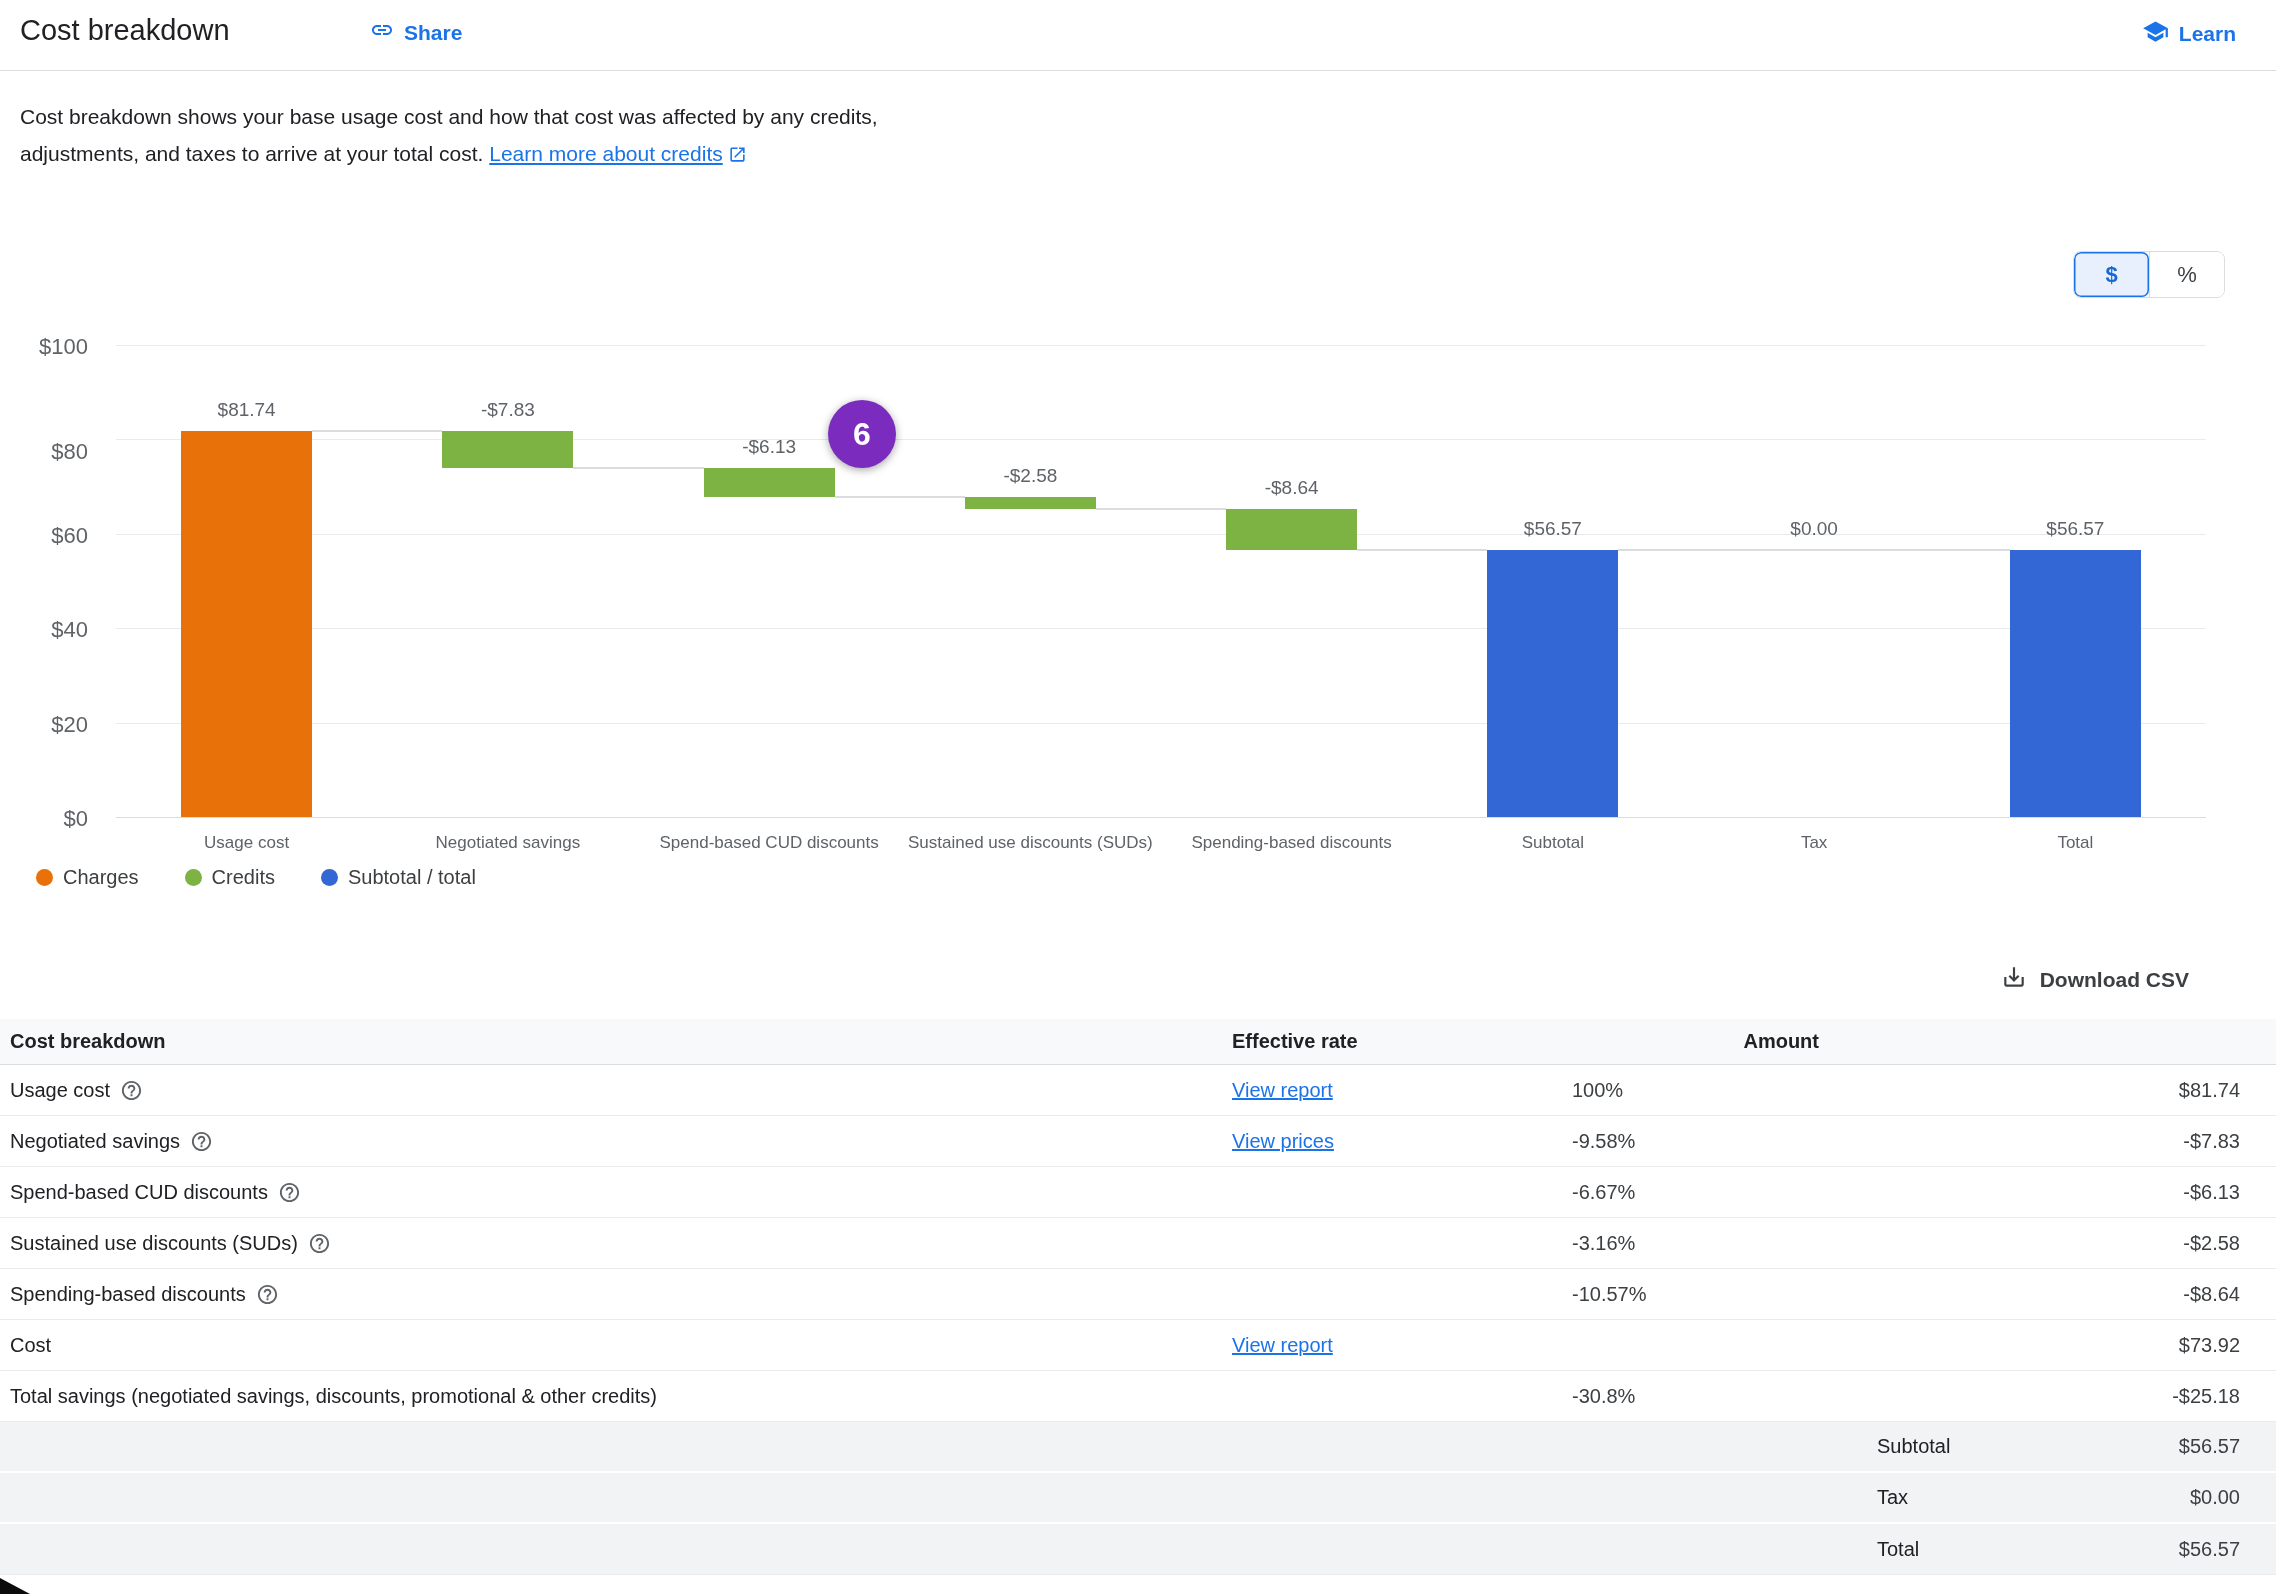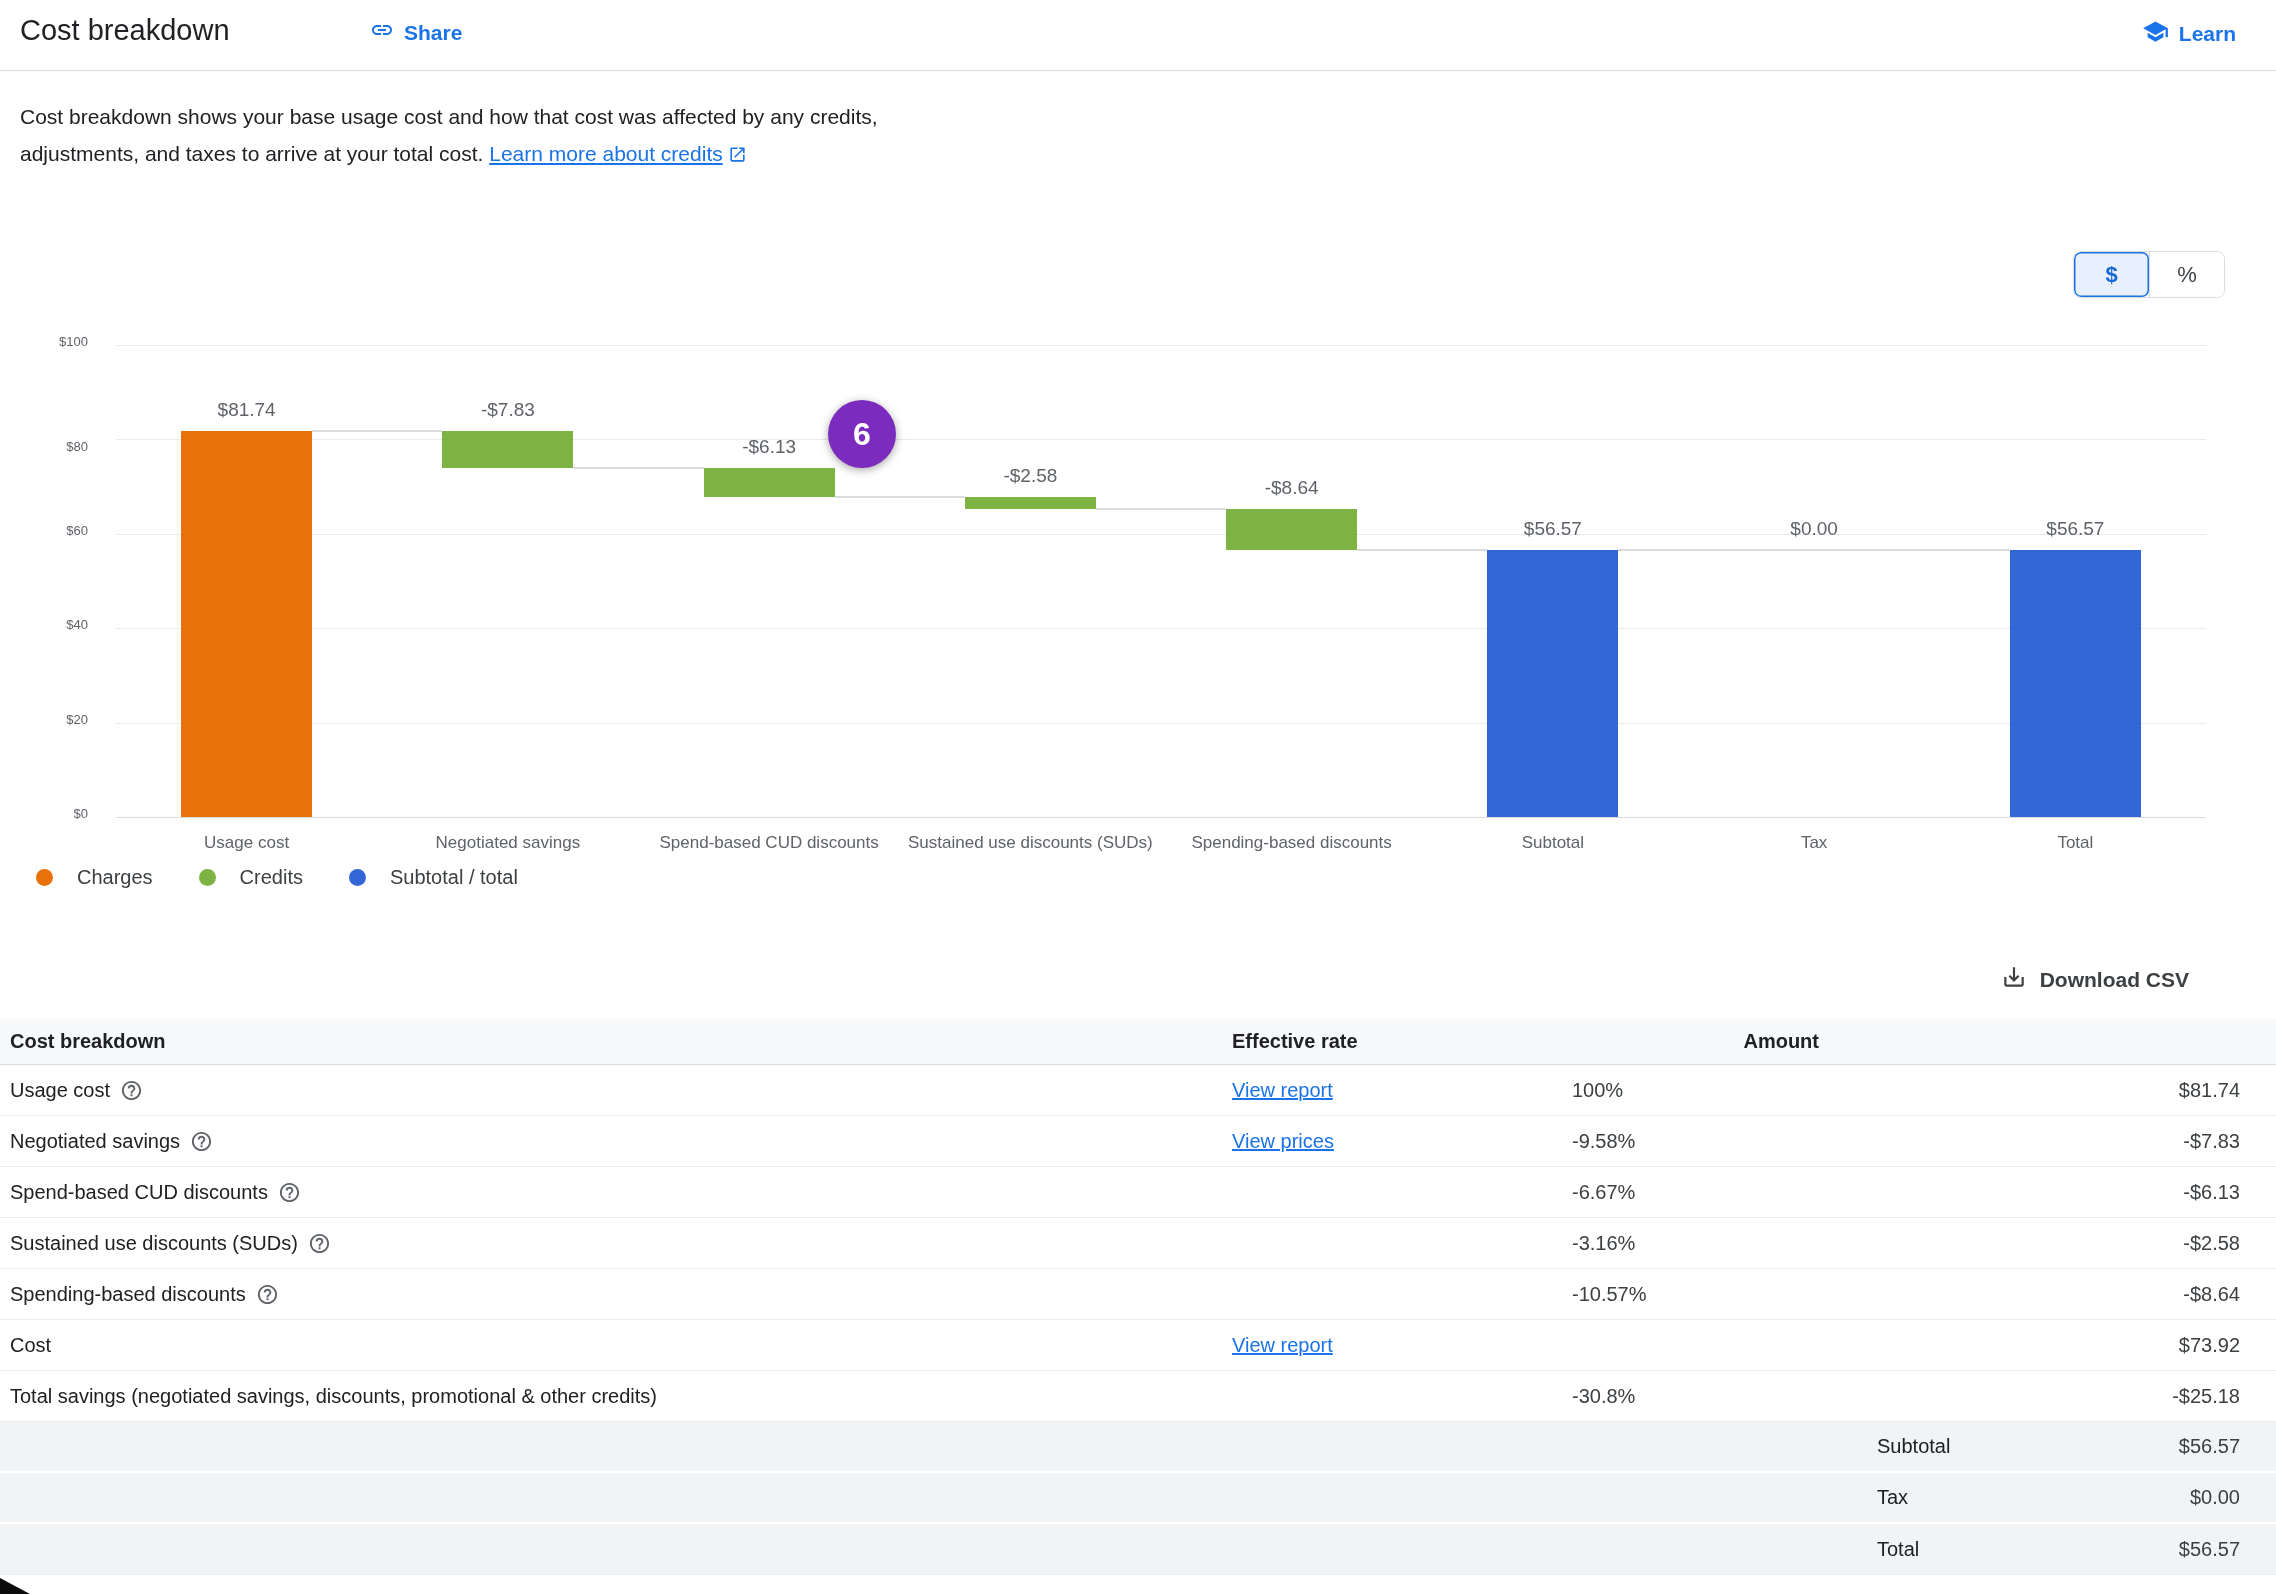--- a/index.html
+++ b/index.html
@@ -30,30 +30,30 @@
   .tg{width:75px;height:45px;font-size:22px;border:none;background:#fff;color:#3C4043;
     font-family:inherit;cursor:pointer;padding:0}
   .tg + .tg{border-left:1px solid #DADCE0}
   .tg.selected{background:#E8F0FE;color:#1967D2;font-weight:700;box-shadow:inset 0 0 0 1.5px #1A73E8;border-radius:7px}
 
   
   .chart{position:absolute;left:0;top:300px;width:2276px;height:630px}
   #chart-layer{position:absolute;inset:0}
   .gridline{position:absolute;height:1px;background:#E8EAED}
   .gridline.baseline{background:#DADCE0}
-  .ytick{position:absolute;left:0;width:88px;text-align:right;font-size:13px;color:#5F6368}
+  .ytick{position:absolute;left:0;width:88px;text-align:right;font-size:22px;color:#5F6368}
   .connector{position:absolute;height:2px;background:#DADCE0}
   .bar{position:absolute;cursor:pointer}
   .barval{position:absolute;width:200px;text-align:center;font-size:19px;color:#5F6368}
   .catlabel{position:absolute;text-align:center;font-size:17px;color:#5F6368;white-space:nowrap}
   .badge{position:absolute;left:828px;top:100px;width:68px;height:68px;border-radius:50%;
     background:#7B2CBF;color:#fff;display:flex;align-items:center;justify-content:center;
     font-size:32px;font-weight:700;box-shadow:0 2px 8px rgba(0,0,0,.35)}
   #legend{position:absolute;left:36px;top:560px;display:flex;align-items:center;gap:46px}
-  .lg-item{display:flex;align-items:center;gap:24px;height:34px}
+  .lg-item{display:flex;align-items:center;gap:10px;height:34px}
   .lg-dot{width:17px;height:17px;border-radius:50%}
   .lg-label{font-size:20px;color:#3C4043}
 
   
   .dl{position:absolute;top:964px;right:87px;display:flex;align-items:center;gap:13px;
     font-size:21px;font-weight:700;color:#3C4043;cursor:pointer}
 
   
   .table{position:absolute;top:1019px;left:0;right:0;font-size:20px}
   .trow{display:grid;grid-template-columns:1fr 340px 247px 421px;align-items:center;

